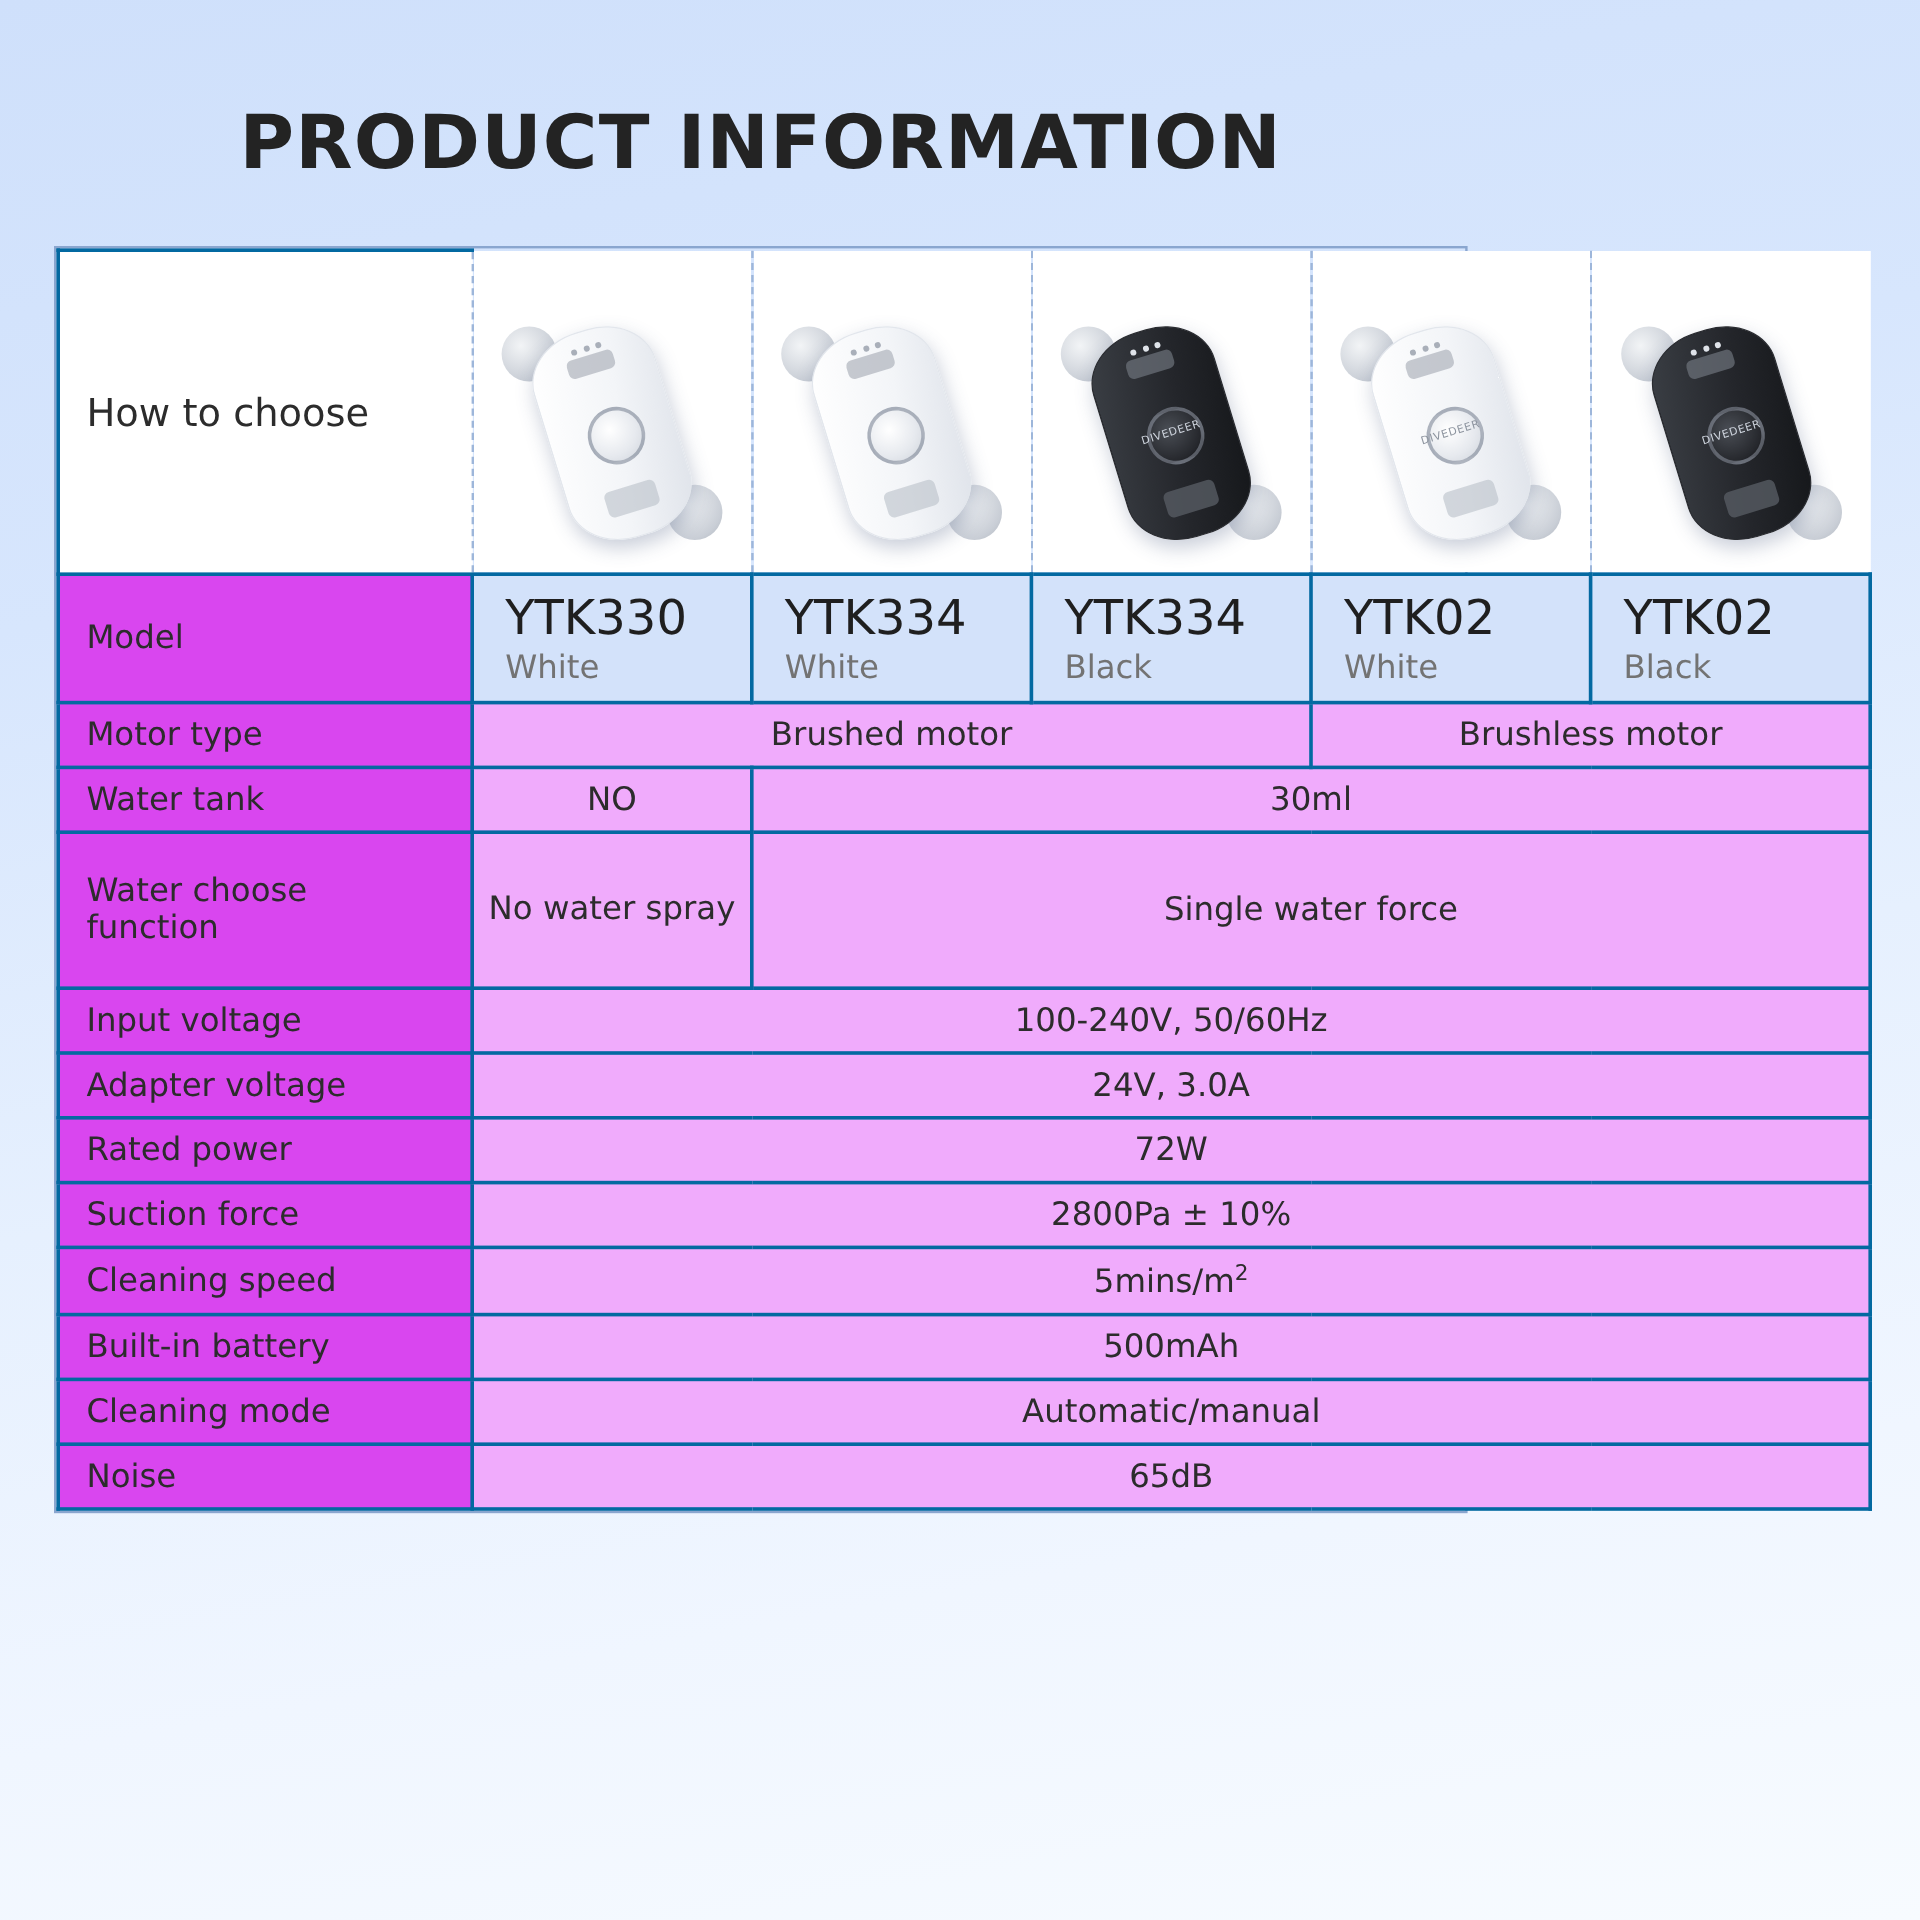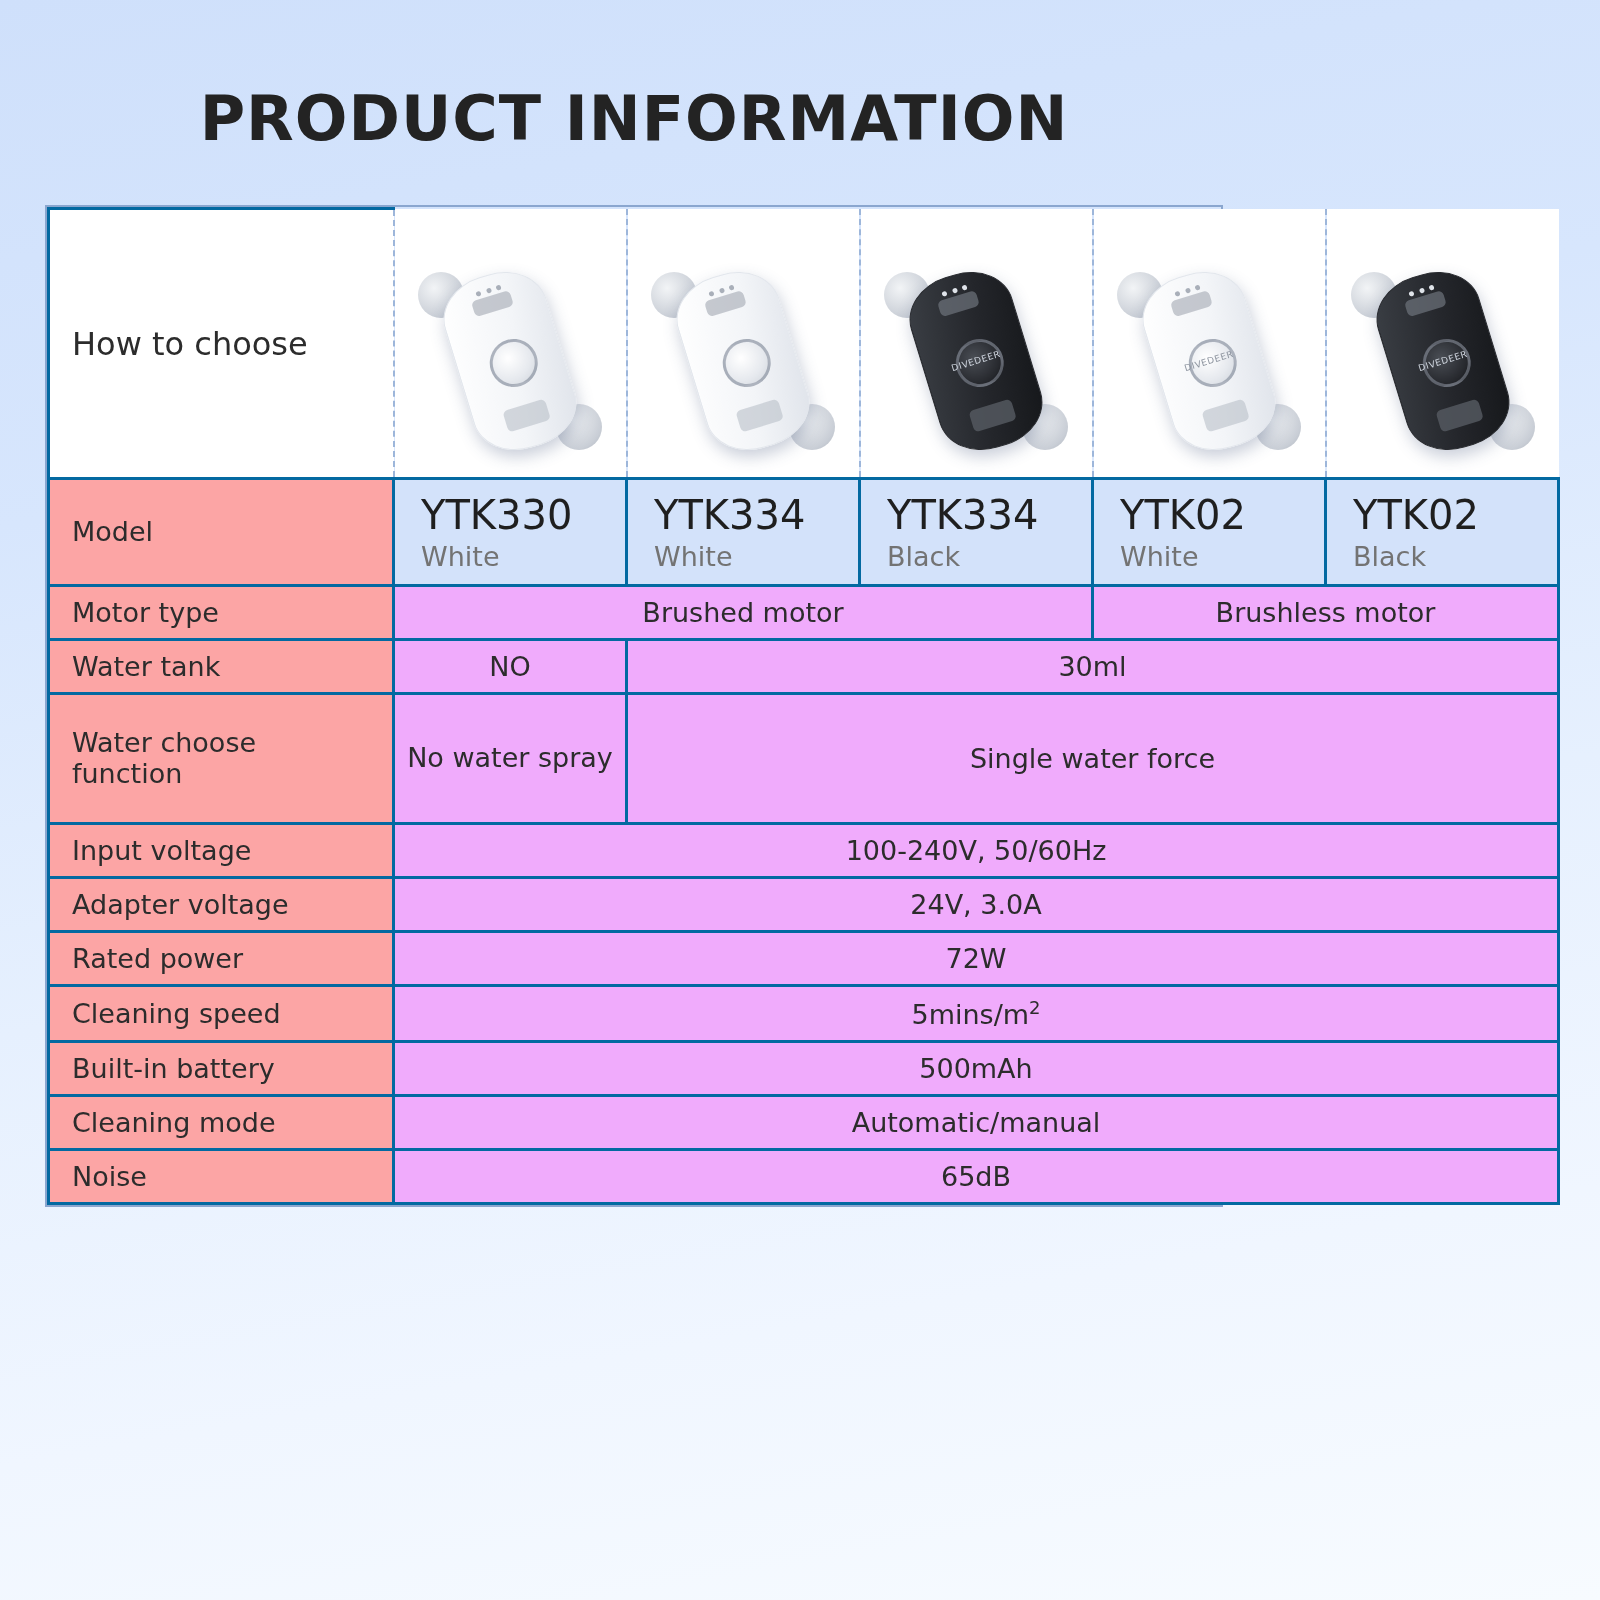--- a/index.html
+++ b/index.html
@@ -46,21 +46,21 @@
   table.spec td {
     border: 3px solid #0369a1;
     color: #2c2c2c;
     font-size: 27px;
     vertical-align: middle;
     padding: 10px 12px;
     box-sizing: border-box;
   }
 
   .row-head {
-    background: #fca5a5;
+    background: #d946ef;
     font-size: 30px;
     padding-left: 22px !important;
     color: #1f1f1f;
     text-align: left;
     width: 345px;
   }
 
   .val {
     background: #f0abfc;
     text-align: center;
@@ -382,20 +382,24 @@
       <tr>
         <td class="row-head">Adapter voltage</td>
         <td class="val big" colspan="5">24V, 3.0A</td>
       </tr>
 
       <tr>
         <td class="row-head">Rated power</td>
         <td class="val big" colspan="5">72W</td>
       </tr>
 
+      <tr>
+        <td class="row-head">Suction force</td>
+        <td class="val big" colspan="5">2800Pa ± 10%</td>
+      </tr>
 
       <tr>
         <td class="row-head">Cleaning speed</td>
         <td class="val big" colspan="5">
           <span>5mins/m</span><sup class="sq">2</sup>
         </td>
       </tr>
 
       <tr>
         <td class="row-head">Built-in battery</td>

